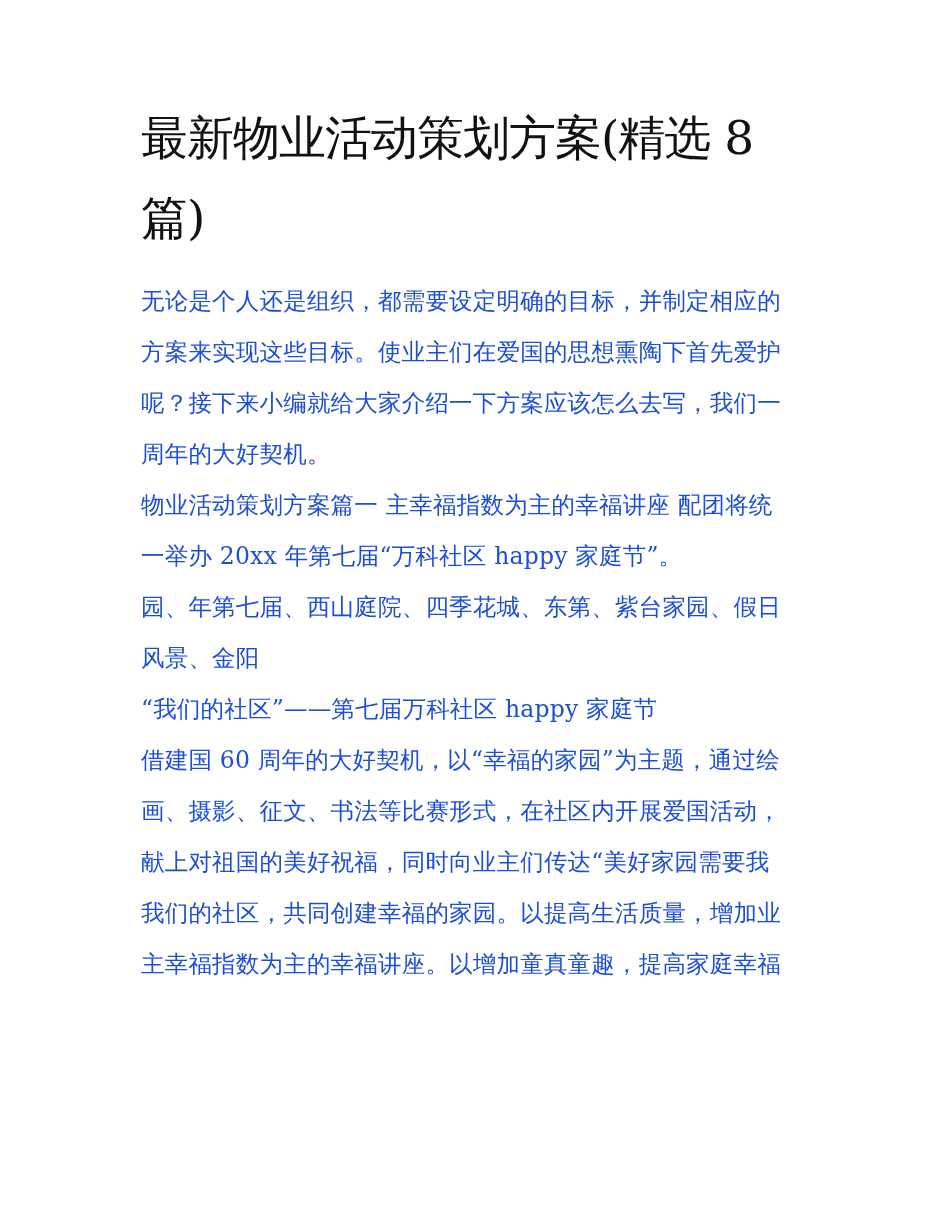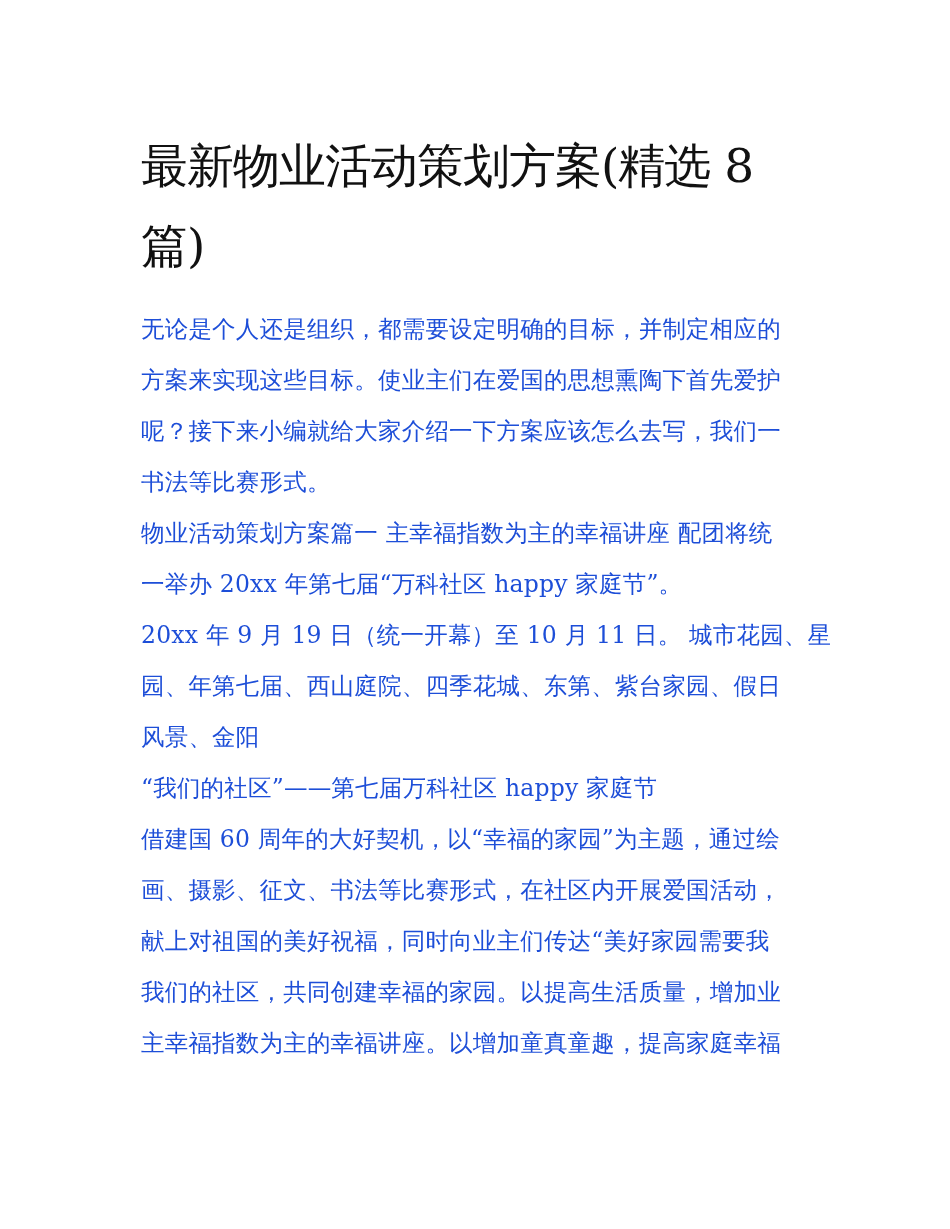--- a/index.html
+++ b/index.html
@@ -11,21 +11,21 @@
       width: 950px;
       height: 1229px;
       position: relative;
       overflow: hidden;
       font-family: "DejaVu Serif", "Liberation Serif", serif;
       color: #1a1a1a;
     }
     .page {
       position: absolute;
       left: 141px;
-      top: 126px;
+      top: 98px;
       width: 680px;
     }
     .title {
       font-size: 47px;
       line-height: 80px;
       font-weight: normal;
       margin: 0 0 18px 0;
       letter-spacing: -1px;
       color: #111;
     }
@@ -43,24 +43,23 @@
 <div class="page">
   <h1 class="title">
     <div>最新物业活动策划方案(精选 8</div>
     <div>篇)</div>
   </h1>
 
   <div>
     <div class="line">无论是个人还是组织，都需要设定明确的目标，并制定相应的</div>
     <div class="line">方案来实现这些目标。使业主们在爱国的思想熏陶下首先爱护</div>
     <div class="line">呢？接下来小编就给大家介绍一下方案应该怎么去写，我们一</div>
-    <div class="line">书法等比赛形式。</div>
+    <div class="line">周年的大好契机。</div>
     <div class="line">物业活动策划方案篇一 主幸福指数为主的幸福讲座 配团将统</div>
     <div class="line">一举办 20xx 年第七届“万科社区 happy 家庭节”。</div>
-    <div class="line">20xx 年 9 月 19 日（统一开幕）至 10 月 11 日。 城市花园、星</div>
     <div class="line">园、年第七届、西山庭院、四季花城、东第、紫台家园、假日</div>
     <div class="line">风景、金阳</div>
     <div class="line">“我们的社区”——第七届万科社区 happy 家庭节</div>
     <div class="line">借建国 60 周年的大好契机，以“幸福的家园”为主题，通过绘</div>
     <div class="line">画、摄影、征文、书法等比赛形式，在社区内开展爱国活动，</div>
     <div class="line">献上对祖国的美好祝福，同时向业主们传达“美好家园需要我</div>
     <div class="line">我们的社区，共同创建幸福的家园。以提高生活质量，增加业</div>
     <div class="line">主幸福指数为主的幸福讲座。以增加童真童趣，提高家庭幸福</div>
   </div>
 </div>

